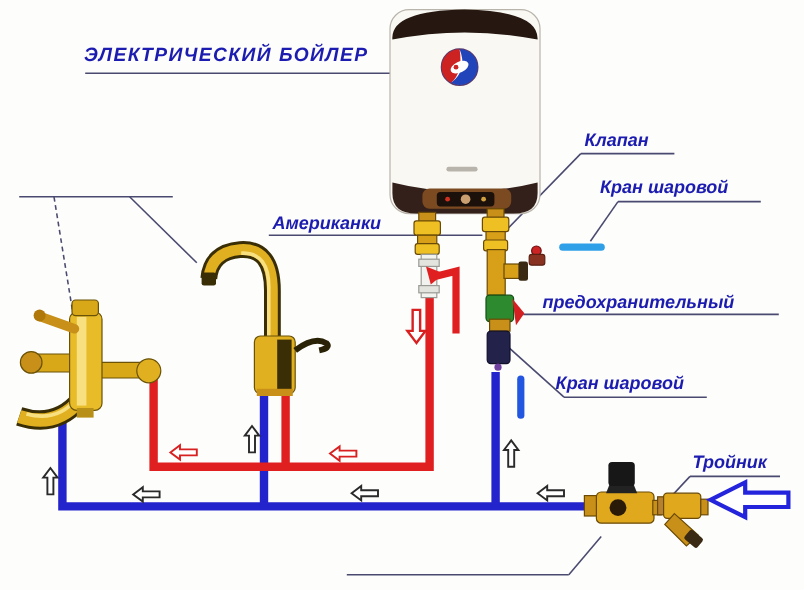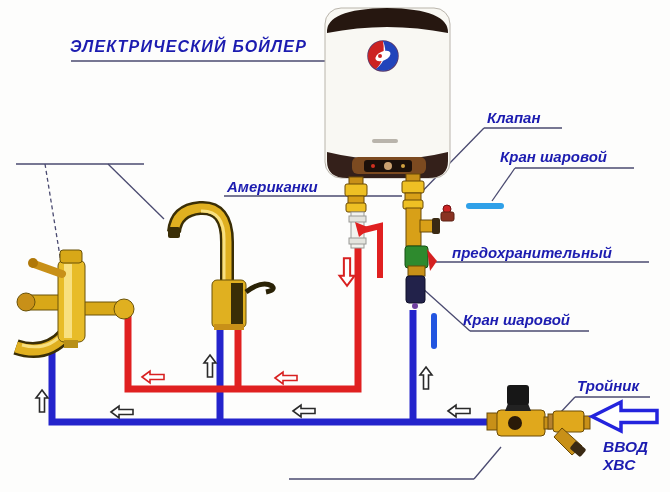--- a/index.html
+++ b/index.html
@@ -182,18 +182,14 @@
     <span class="ln">предохранительный</span>
   </div>
 
   <div class="lbl center" style="left:463px;top:311px;width:140px;line-height:18px">
     <span class="ln">Кран шаровой</span>
   </div>
 
   <div class="lbl" style="left:577px;top:377px">Тройник</div>
 
 
-  <div class="lbl center" style="left:603px;top:438px;width:64px;font-size:15.5px;line-height:18px">
-    <span class="ln">ВВОД</span>
-    <span class="ln">ХВС</span>
-  </div>
 
 </div>
 
 </body></html>

